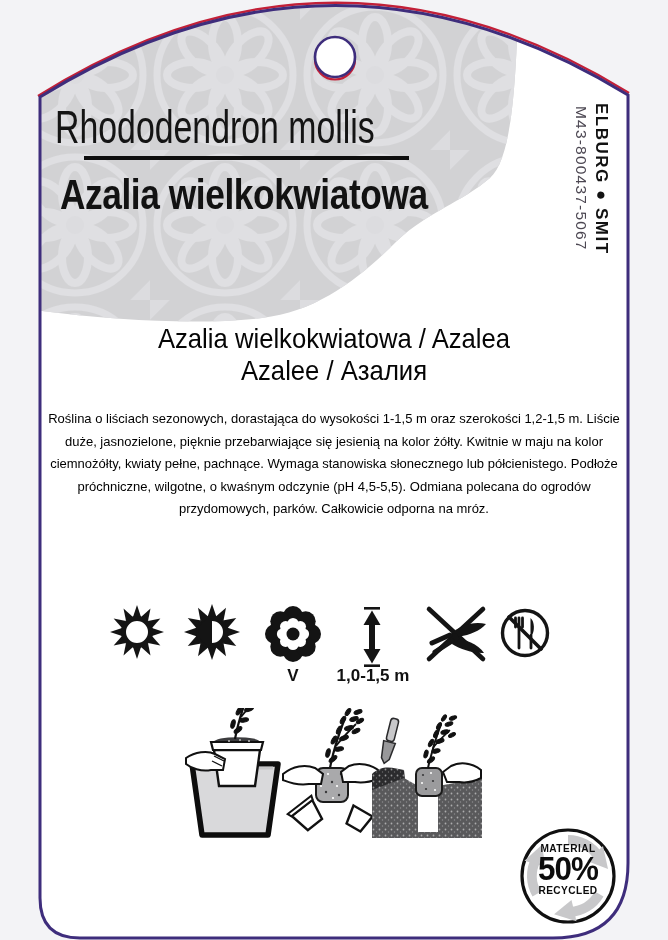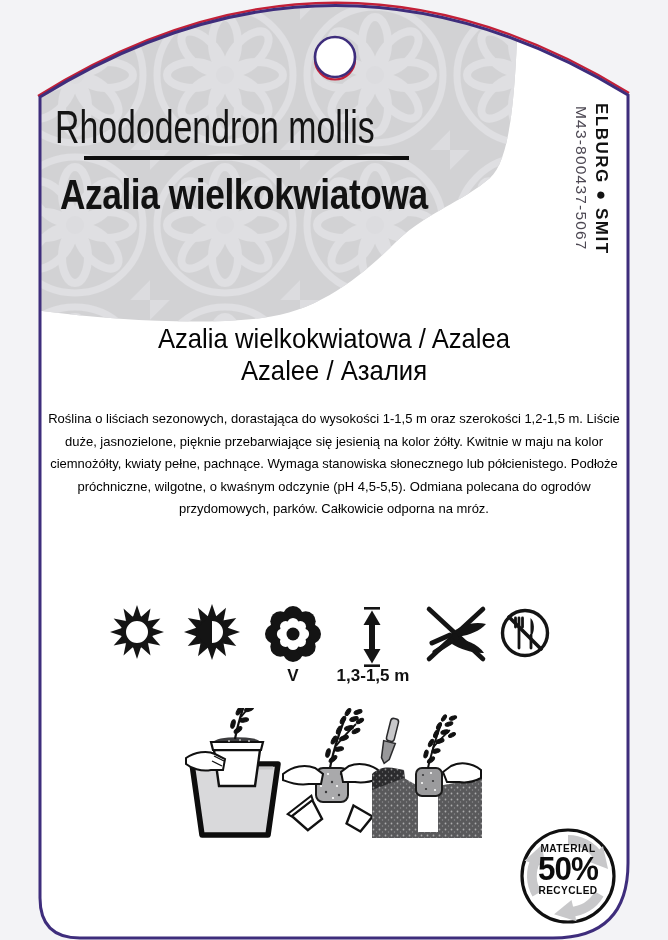--- a/index.html
+++ b/index.html
@@ -186,21 +186,21 @@
       <line x1="16.5" y1="11" x2="16.5" y2="20"></line>
       <line x1="20" y1="11" x2="20" y2="19"></line>
       <line x1="23.5" y1="11" x2="23.5" y2="20"></line>
     </g>
     <path d="M31.5 11 C35.5 14 36 24 32.8 28.5 L31.5 28.5 Z" fill="#141414"></path>
     <line x1="32" y1="28.5" x2="32" y2="41" stroke="#141414" stroke-width="2.8" stroke-linecap="round"></line>
     <line x1="10" y1="10" x2="42" y2="42" stroke="#141414" stroke-width="3.6" stroke-linecap="round"></line>
   </svg>
 
   <div class="abs care-label lab-v">V</div>
-  <div class="abs care-label lab-h">1,3-1,5 m</div>
+  <div class="abs care-label lab-h">1,0-1,5 m</div>
 
   <svg class="abs" style="left:185px;top:708px" width="100" height="130" viewBox="0 0 100 130">
     <path d="M7 56 H93 L83 127 H17 Z" fill="#d9d9db" stroke="#0d0d0d" stroke-width="5.5" stroke-linejoin="round"></path>
     <path d="M12 60 H88" stroke="#c4c4c6" stroke-width="3" fill="none"></path>
     <g transform="translate(52 34)">
       <path d="M-23 8 L23 8 L18 44 H-18 Z" fill="#ffffff" stroke="#111111" stroke-width="2.4"></path>
       <ellipse cx="0" cy="0" rx="23" ry="4.8" fill="#3c3c3e"></ellipse>
       <path d="M-26 0 H26 L24 8 H-24 Z" fill="#ffffff" stroke="#111111" stroke-width="2.2"></path>
       <circle cx="-8" cy="-1" r="1" fill="#bbb"></circle>
         <circle cx="3" cy="-2" r="1" fill="#bbb"></circle>

